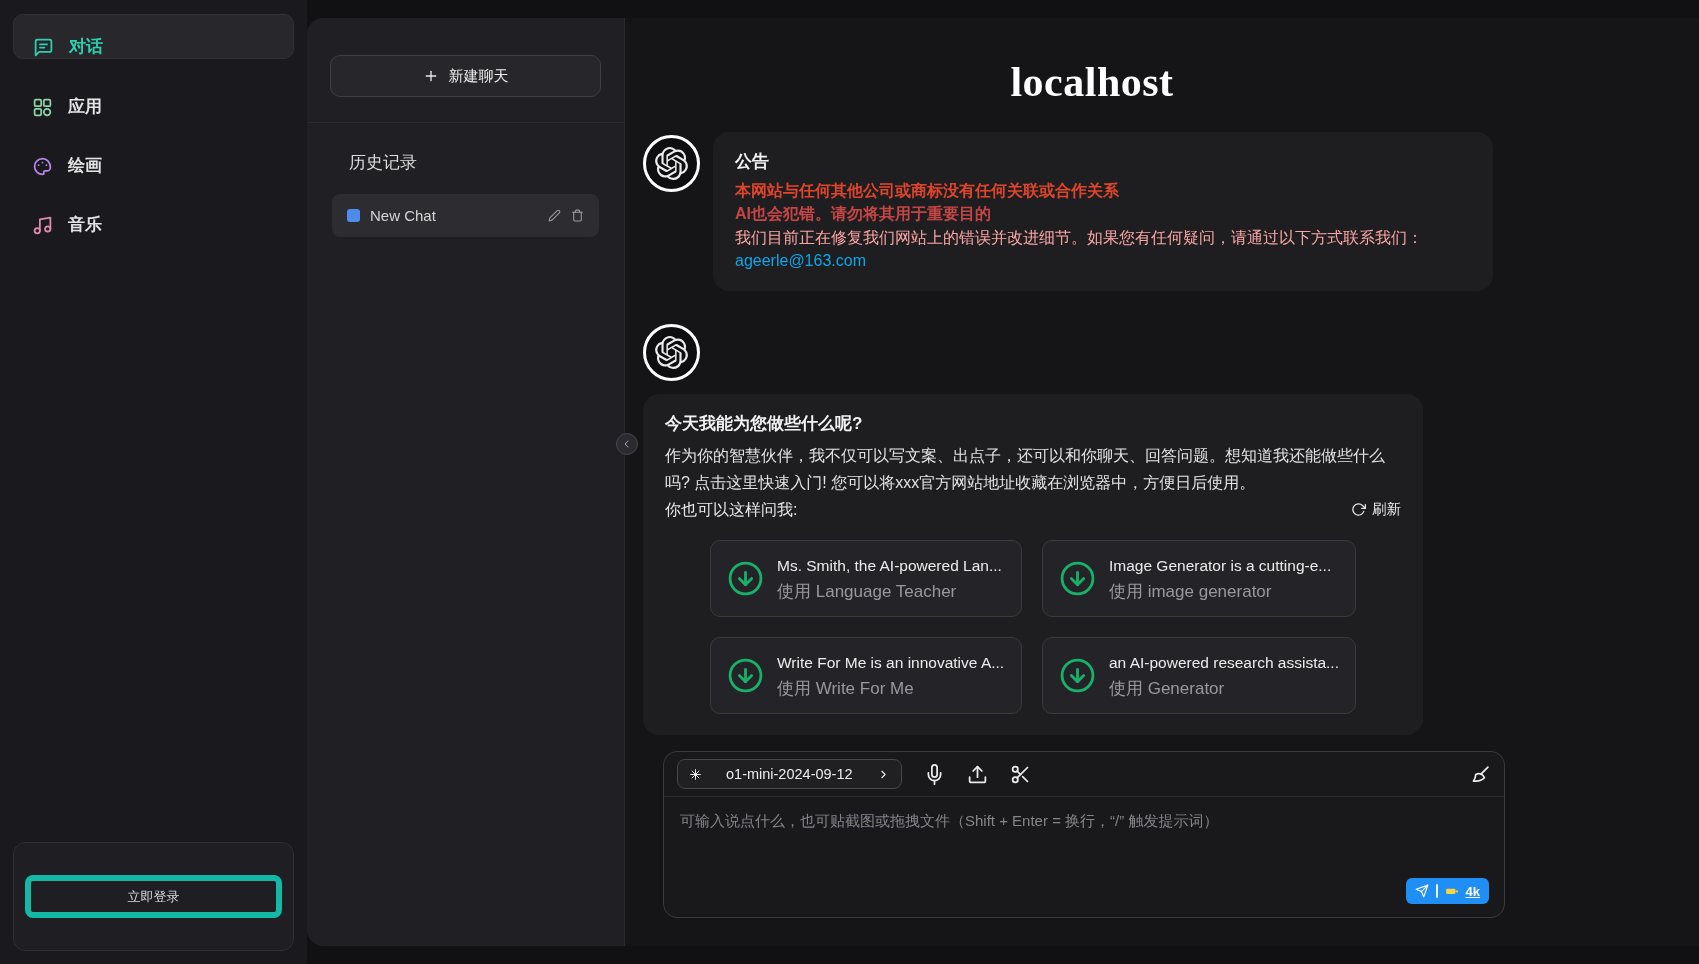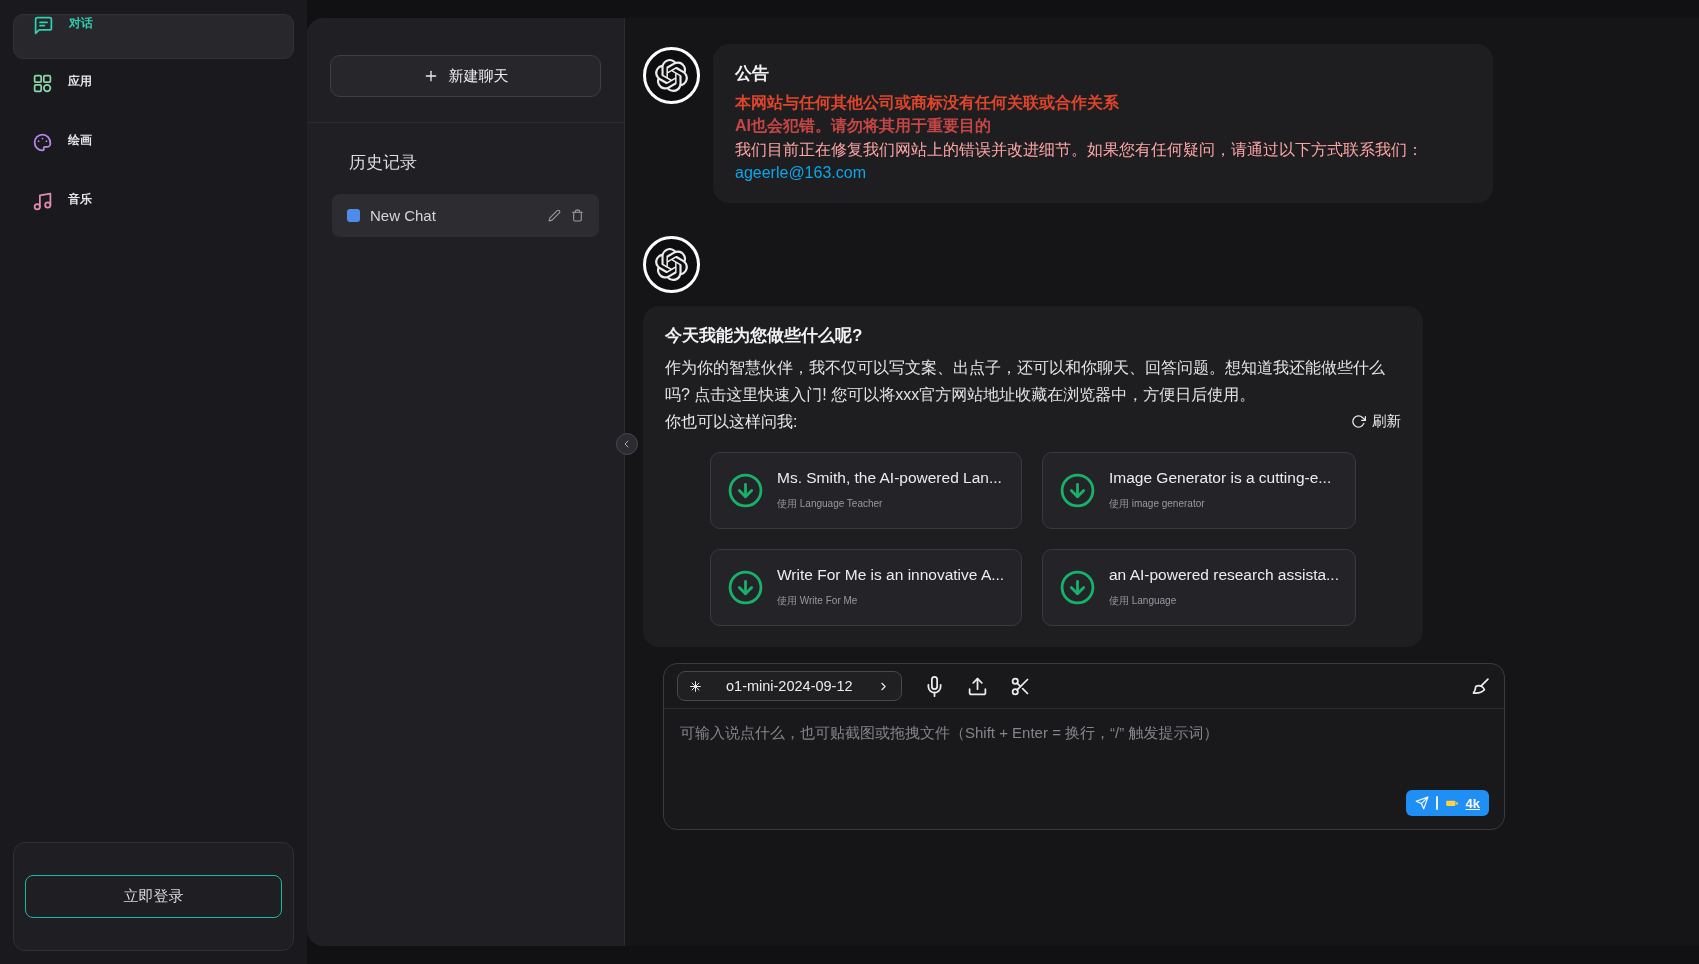--- a/index.html
+++ b/index.html
@@ -5,34 +5,34 @@
   * { margin:0; padding:0; box-sizing:border-box; }
   html,body { width:1699px; height:964px; overflow:hidden; background:#111113;
     font-family:"Liberation Sans", sans-serif; color:#e8e8e8; }
   svg { display:block; }
   .i { stroke:currentColor; fill:none; stroke-width:2; stroke-linecap:round; stroke-linejoin:round; }
 
   .app { display:flex; width:100%; height:100%; }
 
   
   .sidebar { width:307px; background:#1a1a1e; padding:14px 13px; position:relative; flex-shrink:0; }
-  .nav-item { height:45px; border-radius:10px; display:flex; align-items:flex-start; gap:15px;
-    padding:0 19px; margin-bottom:14px; font-size:12px; font-weight:600; color:#e4e4e6; cursor:pointer; }
+  .nav-item { height:45px; border-radius:10px; display:flex; align-items:flex-end; gap:15px;
+    padding:0 19px; margin-bottom:14px; font-size:17px; font-weight:600; color:#e4e4e6; cursor:pointer; }
   .nav-item.active { background:#27272c; border:1px solid #313137; color:#2fd0b0; }
   .nav-item .nico svg { width:21px; height:21px; }
   .c-chat  { color:#2fd0b0; }
   .c-apps  { color:#8cd3a8; }
   .c-draw  { color:#b886ec; }
   .c-music { color:#e08bb0; }
 
   .login-panel { position:absolute; left:13px; right:13px; bottom:13px; height:109px;
     border:1px solid #2f2f34; background:#1e1e23; border-radius:12px;
     display:flex; align-items:center; padding:0 11px; }
-  .login-btn { width:100%; height:43px; border:1px solid #14b8a6; border-radius:8px;
-    background:transparent; color:#d9d9d9; font-size:15px; cursor:pointer;
+  .login-btn { width:100%; height:43px; border:6px solid #14b8a6; border-radius:8px;
+    background:transparent; color:#d9d9d9; font-size:13px; cursor:pointer;
     font-family:inherit; }
 
   
   .window { flex:1; margin:18px 0; background:#151517; border-radius:16px 0 0 16px;
     display:flex; position:relative; }
 
   .chatlist { width:318px; background:#202024; border-right:1px solid #2a2a2e;
     border-radius:16px 0 0 16px; flex-shrink:0; }
   .chatlist-header { padding:37px 23px 25px; border-bottom:1px solid #2b2b2f; }
   .new-chat-btn { width:100%; height:42px; border:1px solid #3e3e44; border-radius:10px;
@@ -79,21 +79,21 @@
   .hint-row { display:flex; justify-content:space-between; align-items:center; line-height:27px; }
   .refresh-btn { display:flex; align-items:center; gap:6px; font-size:14.5px; color:#eaeaea; cursor:pointer; }
   .refresh-btn svg { width:15px; height:15px; }
 
   .sgrid { width:646px; margin:17px auto 2px; display:grid; grid-template-columns:1fr 1fr;
     gap:20px; }
   .scard { height:77px; background:#242428; border:1px solid #39393f; border-radius:10px;
     display:flex; align-items:center; padding:16px 16px; gap:13px; cursor:pointer; }
   .scard svg { width:37px; height:37px; color:#17b26a; flex-shrink:0; stroke-width:1.8; }
   .s-title { font-size:15.5px; color:#ececec; margin-bottom:5px; white-space:nowrap; }
-  .s-sub { font-size:10px; color:#98989f; }
+  .s-sub { font-size:17px; color:#98989f; }
 
   
   .composer { width:842px; height:167px; margin:16px 0 0 20px; border:1px solid #3a3a40;
     border-radius:14px; background:#19191c; position:relative; }
   .toolbar { height:45px; display:flex; align-items:center; padding:0 13px; gap:22px;
     border-bottom:1px solid #2c2c30; }
   .model-chip { display:flex; align-items:center; gap:24px; height:30px; padding:0 11px;
     border:1px solid #47474d; border-radius:8px; background:#202023; font-size:14.5px;
     color:#ececec; cursor:pointer; }
   .model-chip svg { width:13px; height:13px; }
@@ -200,20 +200,21 @@
     <div class="collapse-btn">
       <span>
         <svg class="i" viewBox="0 0 24 24">
             <polyline points="14 18 8 12 14 6"></polyline>
           </svg>
       </span>
     </div>
 
     <main class="main">
       <div class="chat-col">
+        <h1 class="page-title">localhost</h1>
 
         <div class="message m1">
           <div class="avatar">
             <svg viewBox="0 0 24 24">
                 <path d="M22.2819 9.8211a5.9847 5.9847 0 0 0-.5157-4.9108 6.0462 6.0462 0 0 0-6.5098-2.9A6.0651 6.0651 0 0 0 4.9807 4.1818a5.9847 5.9847 0 0 0-3.9977 2.9 6.0462 6.0462 0 0 0 .7427 7.0966 5.98 5.98 0 0 0 .511 4.9107 6.051 6.051 0 0 0 6.5146 2.9001A5.9847 5.9847 0 0 0 13.2599 24a6.0557 6.0557 0 0 0 5.7718-4.2058 5.9894 5.9894 0 0 0 3.9977-2.9001 6.0557 6.0557 0 0 0-.7475-7.0729zm-9.022 12.6081a4.4755 4.4755 0 0 1-2.8764-1.0408l.1419-.0804 4.7783-2.7582a.7948.7948 0 0 0 .3927-.6813v-6.7369l2.02 1.1686a.071.071 0 0 1 .038.052v5.5826a4.504 4.504 0 0 1-4.4945 4.4944zm-9.6607-4.1254a4.4708 4.4708 0 0 1-.5346-3.0137l.142.0852 4.783 2.7582a.7712.7712 0 0 0 .7806 0l5.8428-3.3685v2.3324a.0804.0804 0 0 1-.0332.0615L9.74 19.9502a4.4992 4.4992 0 0 1-6.1408-1.6464zM2.3408 7.8956a4.485 4.485 0 0 1 2.3655-1.9728V11.6a.7664.7664 0 0 0 .3879.6765l5.8144 3.3543-2.0201 1.1685a.0757.0757 0 0 1-.071 0l-4.8303-2.7865A4.504 4.504 0 0 1 2.3408 7.8956zm16.5963 3.8558L13.1038 8.364 15.1192 7.2a.0757.0757 0 0 1 .071 0l4.8303 2.7913a4.4944 4.4944 0 0 1-.6765 8.1042v-5.6772a.79.79 0 0 0-.407-.667zm2.0107-3.0231l-.142-.0852-4.7735-2.7818a.7759.7759 0 0 0-.7854 0L9.409 9.2297V6.8974a.0662.0662 0 0 1 .0284-.0615l4.8303-2.7866a4.4992 4.4992 0 0 1 6.6802 4.66zM8.3065 12.863l-2.02-1.1638a.0804.0804 0 0 1-.038-.0567V6.0742a4.4992 4.4992 0 0 1 7.3757-3.4537l-.142.0805L8.704 5.459a.7948.7948 0 0 0-.3927.6813zm1.0976-2.3654l2.602-1.4998 2.6069 1.4998v2.9994l-2.5974 1.4997-2.6067-1.4997z"></path>
               </svg>
           </div>
           <div class="bubble">
             <div class="notice-heading">公告</div>
             <div class="nline red1">本网站与任何其他公司或商标没有任何关联或合作关系</div>
@@ -280,21 +281,21 @@
                 </div>
               </div>
               <div class="scard">
                 <svg class="i" viewBox="0 0 24 24">
                     <circle cx="12" cy="12" r="10"></circle>
                     <polyline points="8 12 12 16 16 12"></polyline>
                     <line x1="12" y1="8" x2="12" y2="16"></line>
                   </svg>
                 <div>
                   <div class="s-title">an AI-powered research assista...</div>
-                  <div class="s-sub">使用 Language</div>
+                  <div class="s-sub">使用 Generator</div>
                 </div>
               </div>
             </div>
           </div>
         </div>
 
         <div class="composer">
           <div class="toolbar">
             <div class="model-chip">
               <span>

